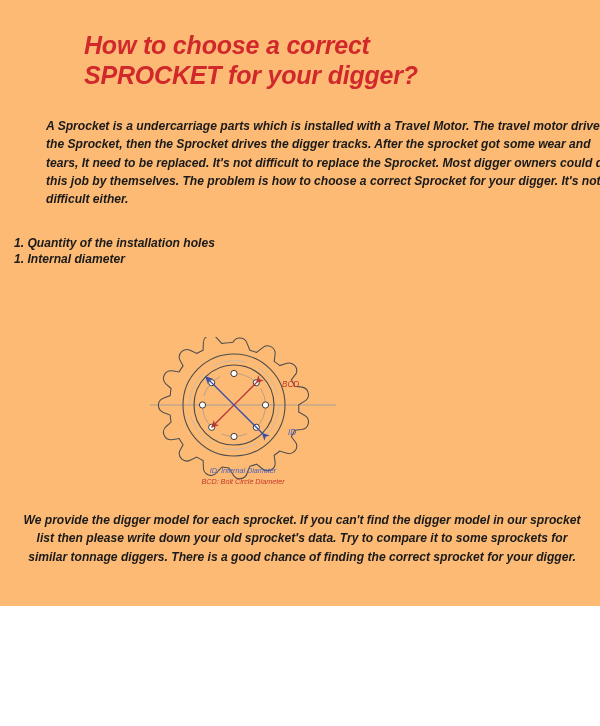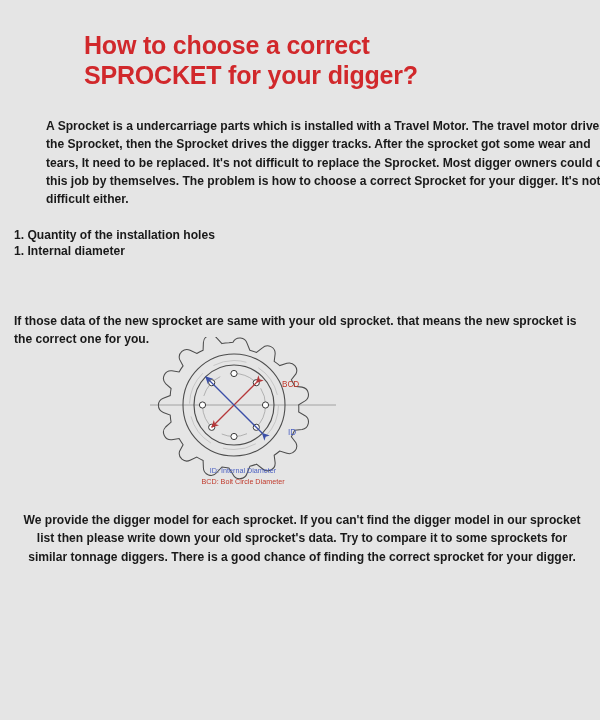--- a/index.html
+++ b/index.html
@@ -12,22 +12,23 @@
     width: 600px;
     height: 726px;
     position: relative;
     font-family: "Liberation Sans", sans-serif;
     overflow: hidden;
   }
 
   .page {
     position: relative;
     width: 600px;
-    height: 720px;
-    background: #e5e5e5;
+    height: 606px;
+    background: #fdba74;
+    font-style: italic;
   }
 
   
   .title-block {
     position: absolute;
     left: 84px;
     top: 30px;
     width: 470px;
   }
   .title-line {
@@ -58,21 +59,21 @@
 
   #para-usually {
     left: 14px;
     top: 206px;
     width: 572px;
   }
 
   .spec-list {
     position: absolute;
     left: 14px;
-    top: 228px;
+    top: 236px;
     width: 400px;
     margin: 0;
     padding: 0;
     list-style: none;
   }
   .spec-list li {
     color: #1a1a1a;
     font-weight: bold;
     font-size: 12.1px;
     line-height: 15.6px;
@@ -125,21 +126,20 @@
   </div>
 
   <p class="body-text" id="para-intro">A Sprocket is a undercarriage parts  which is installed with a Travel Motor. The travel motor drives the Sprocket, then the Sprocket drives the digger tracks. After the sprocket got some wear and tears, It need to be replaced. It's not difficult to replace the Sprocket. Most digger owners could do this job by themselves.  The problem is how to choose a correct Sprocket for your digger.  It's not difficult either.</p>
 
 
   <ul class="spec-list">
     <li>1. Quantity of the installation holes</li>
     <li>1. Internal diameter</li>
   </ul>
 
-  <p class="body-text" id="para-ifthose">If those data of the new sprocket are same with your old sprocket. that means the new sprocket is the correct one for you.</p>
 
   <div class="diagram">
     <svg width="190" height="152" viewBox="0 0 190 152" xmlns="http://www.w3.org/2000/svg">
 
       <line x1="2" y1="68" x2="188" y2="68" stroke="#9a9a9a" stroke-width="0.9"></line>
 
       <g fill="none" stroke="#4d4d4d" stroke-width="1.05">
         <path d="
           M 85.00 5.20
           A 7.6 7.6 0 0 1 99.10 6.36

